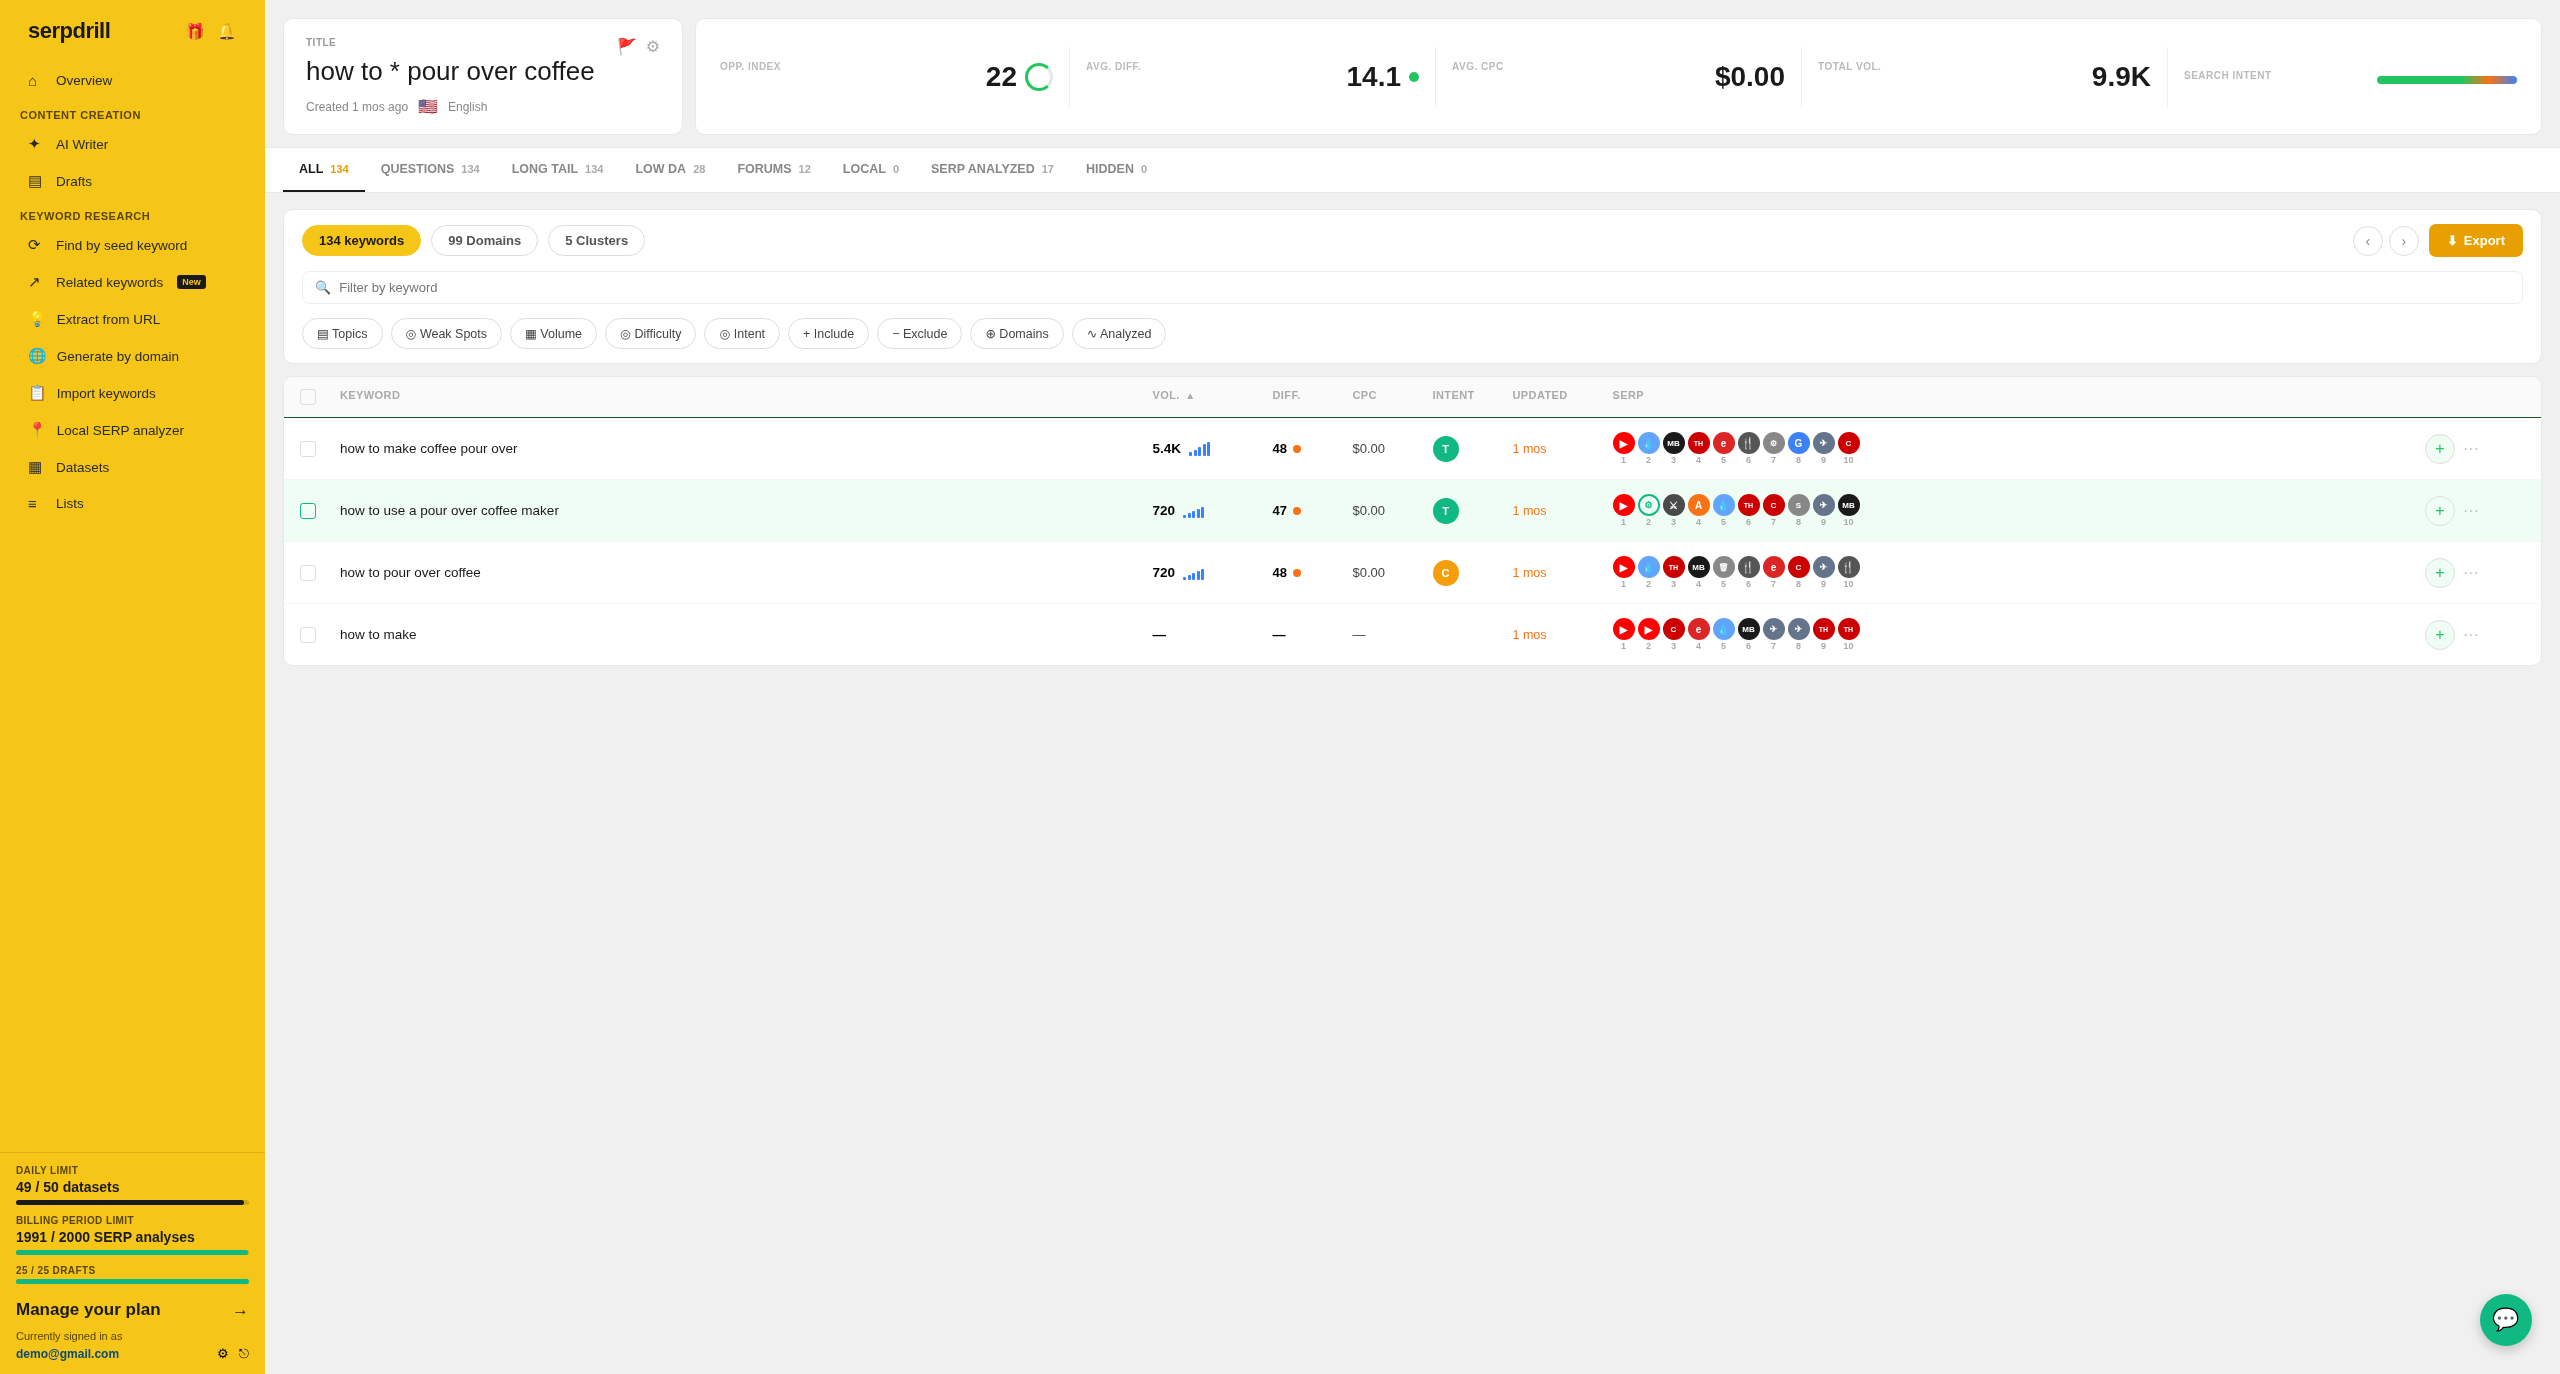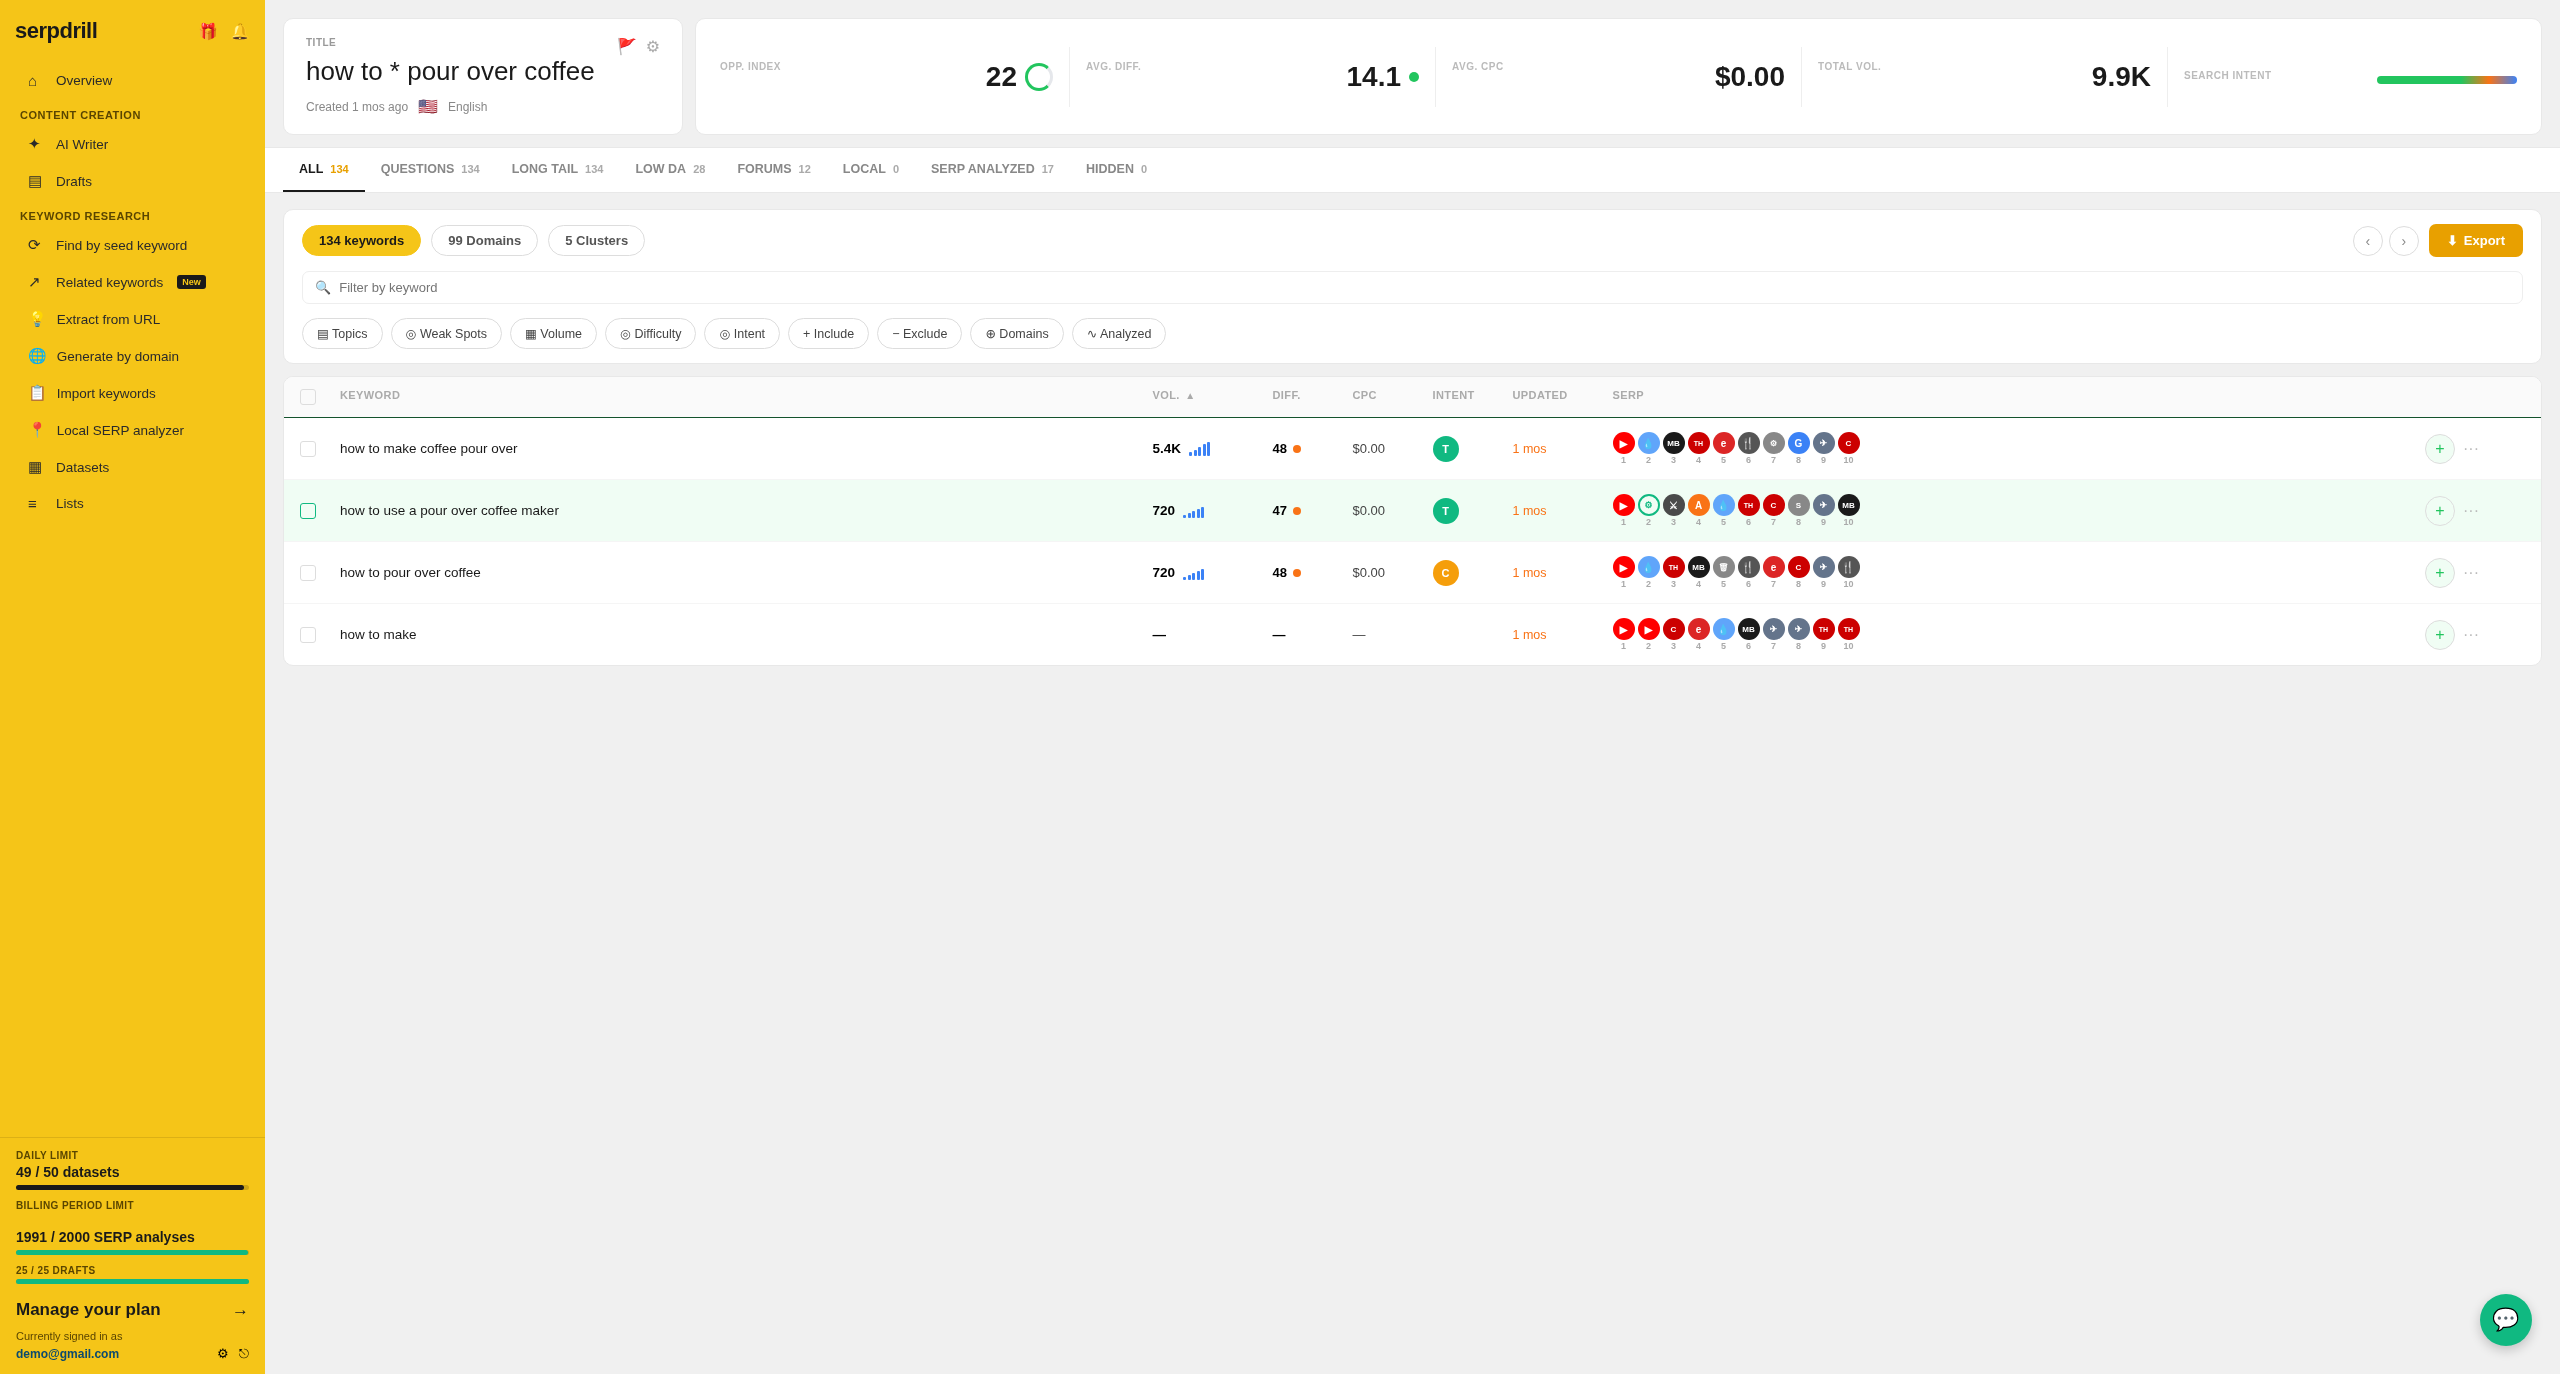--- a/index.html
+++ b/index.html
@@ -10,21 +10,21 @@
       width: 265px;
       min-width: 265px;
       background: #f5c518;
       display: flex;
       flex-direction: column;
       padding: 0;
       overflow-y: auto;
       height: 100vh;
     }
     .sidebar-logo {
-      padding: 18px 15px 14px;
+      padding: 18px 28px 14px;
       display: flex;
       align-items: center;
       justify-content: space-between;
       gap: 8px;
     }
     .logo-text {
       font-size: 22px;
       font-weight: 800;
       color: #1a1a1a;
       letter-spacing: -0.5px;
@@ -92,21 +92,21 @@
       height: 100%;
       background: #1a1a1a;
       border-radius: 3px;
     }
     .billing-label {
       font-size: 10px;
       font-weight: 700;
       color: #5a4500;
       text-transform: uppercase;
       letter-spacing: 0.4px;
-      margin-bottom: 18px;
+      margin-bottom: 3px;
     }
     .billing-value {
       font-size: 14px;
       font-weight: 700;
       color: #1a1a1a;
       margin-bottom: 5px;
     }
     .drafts-label {
       font-size: 10px;
       font-weight: 700;

